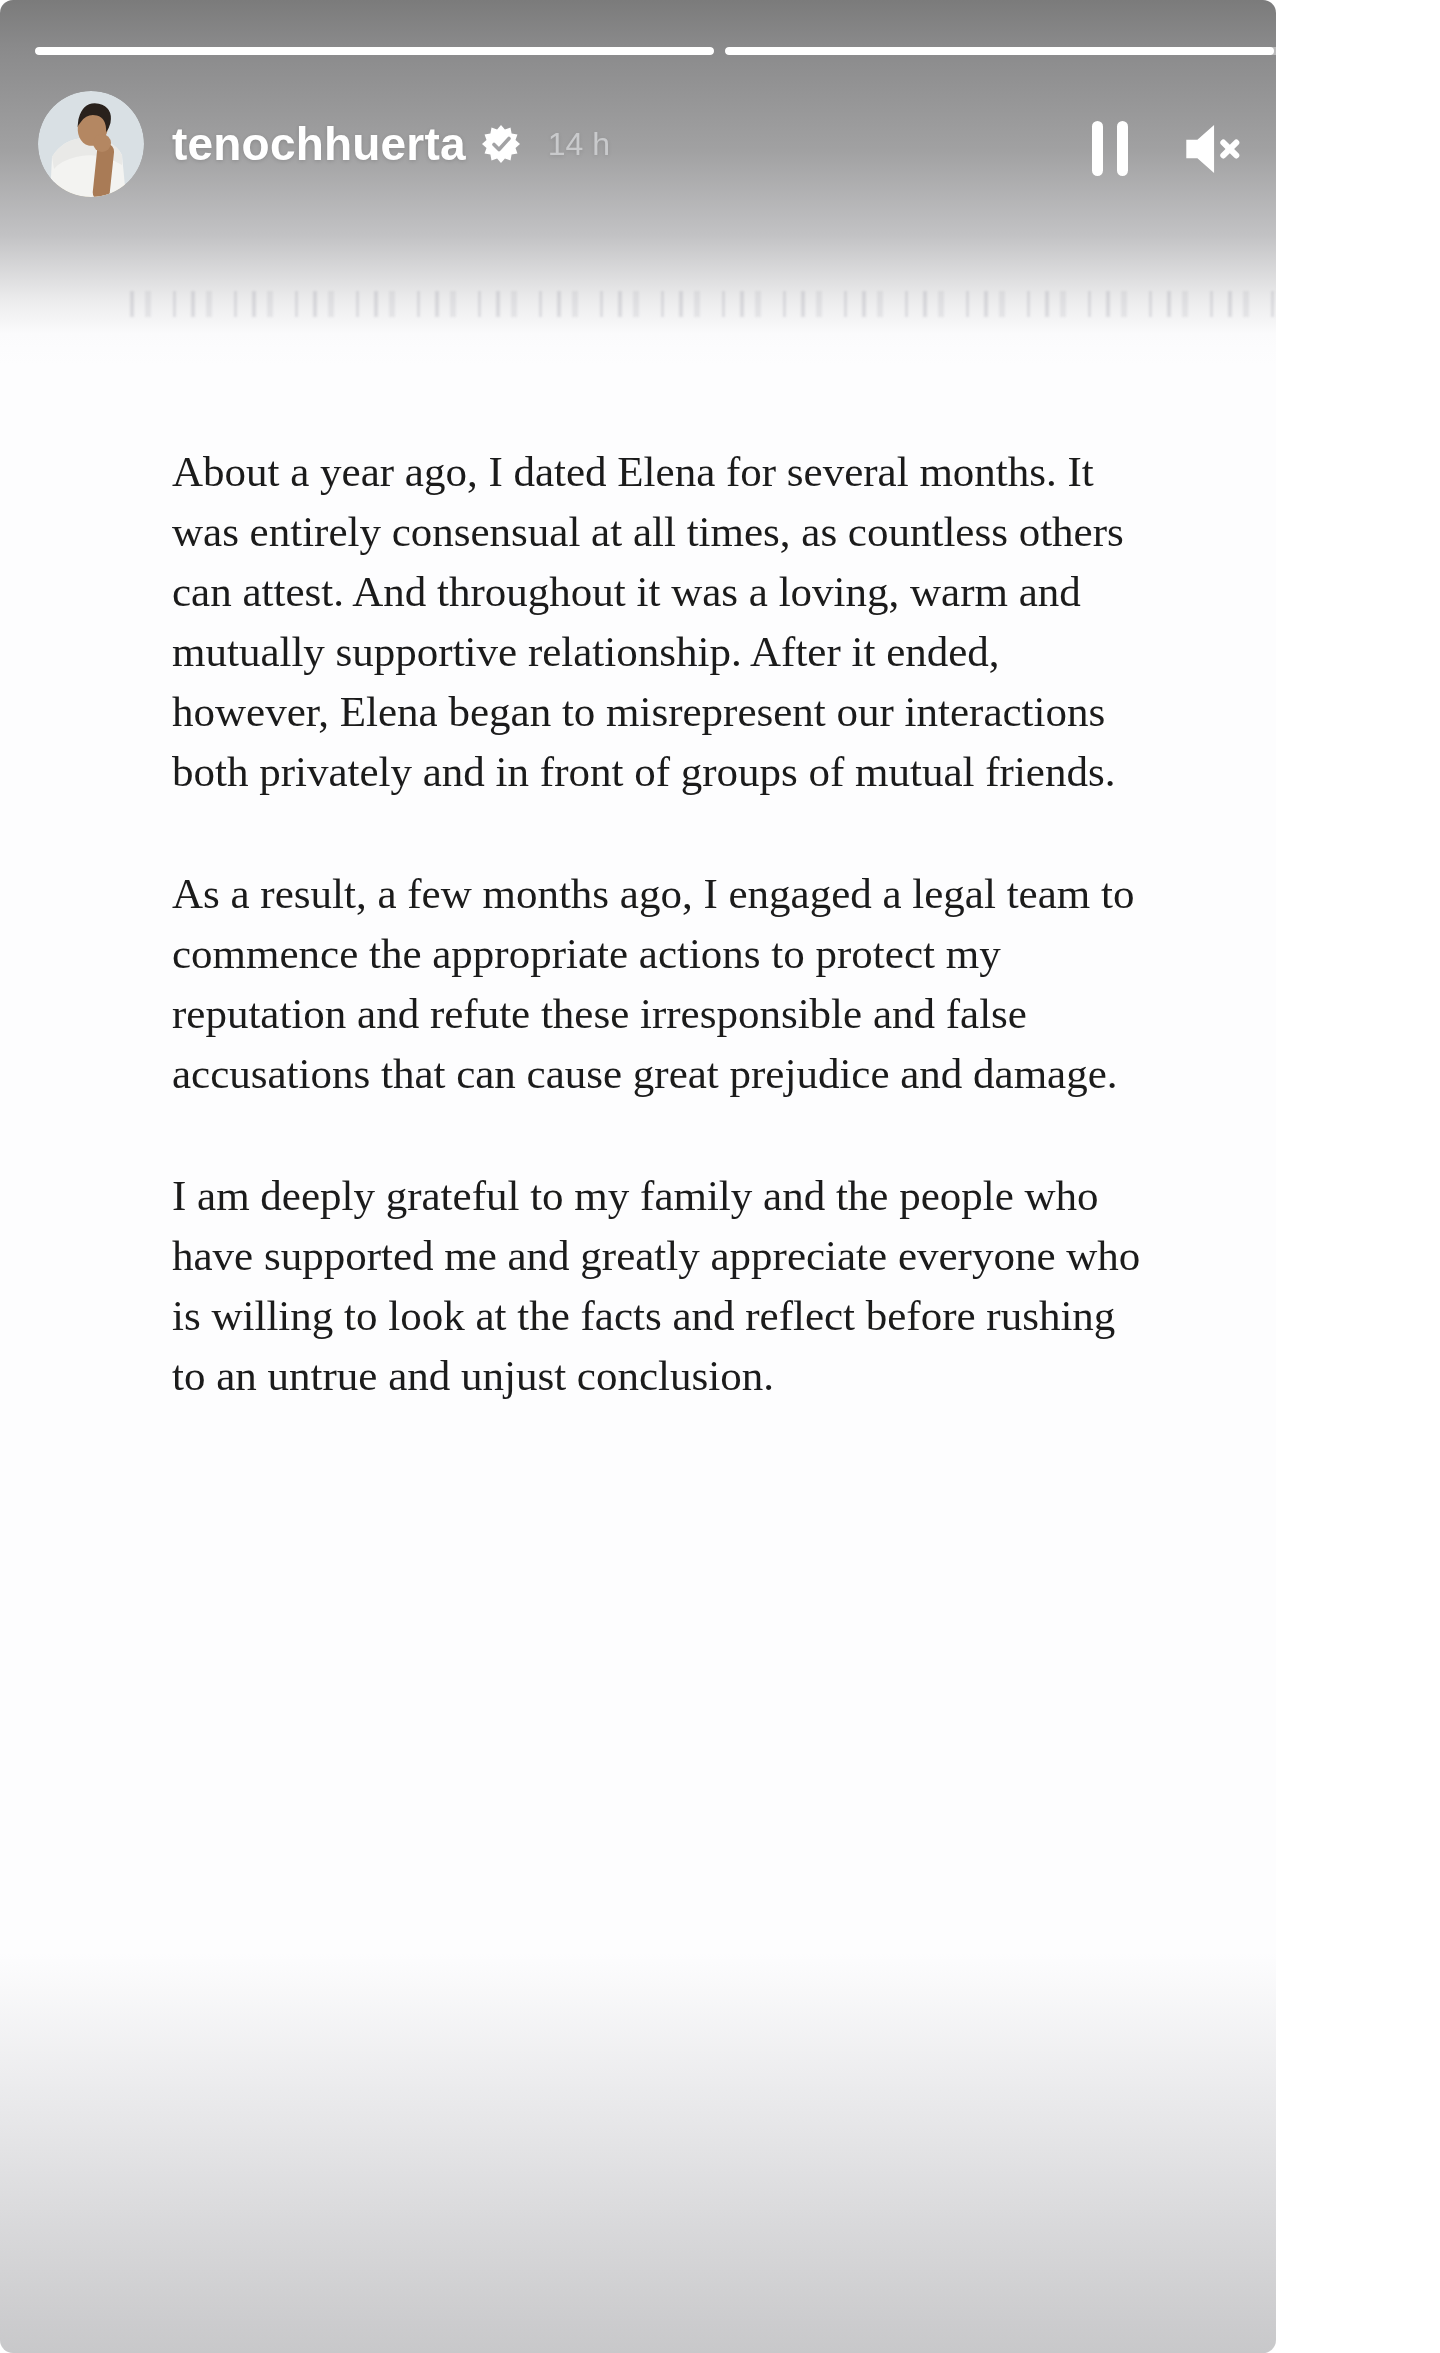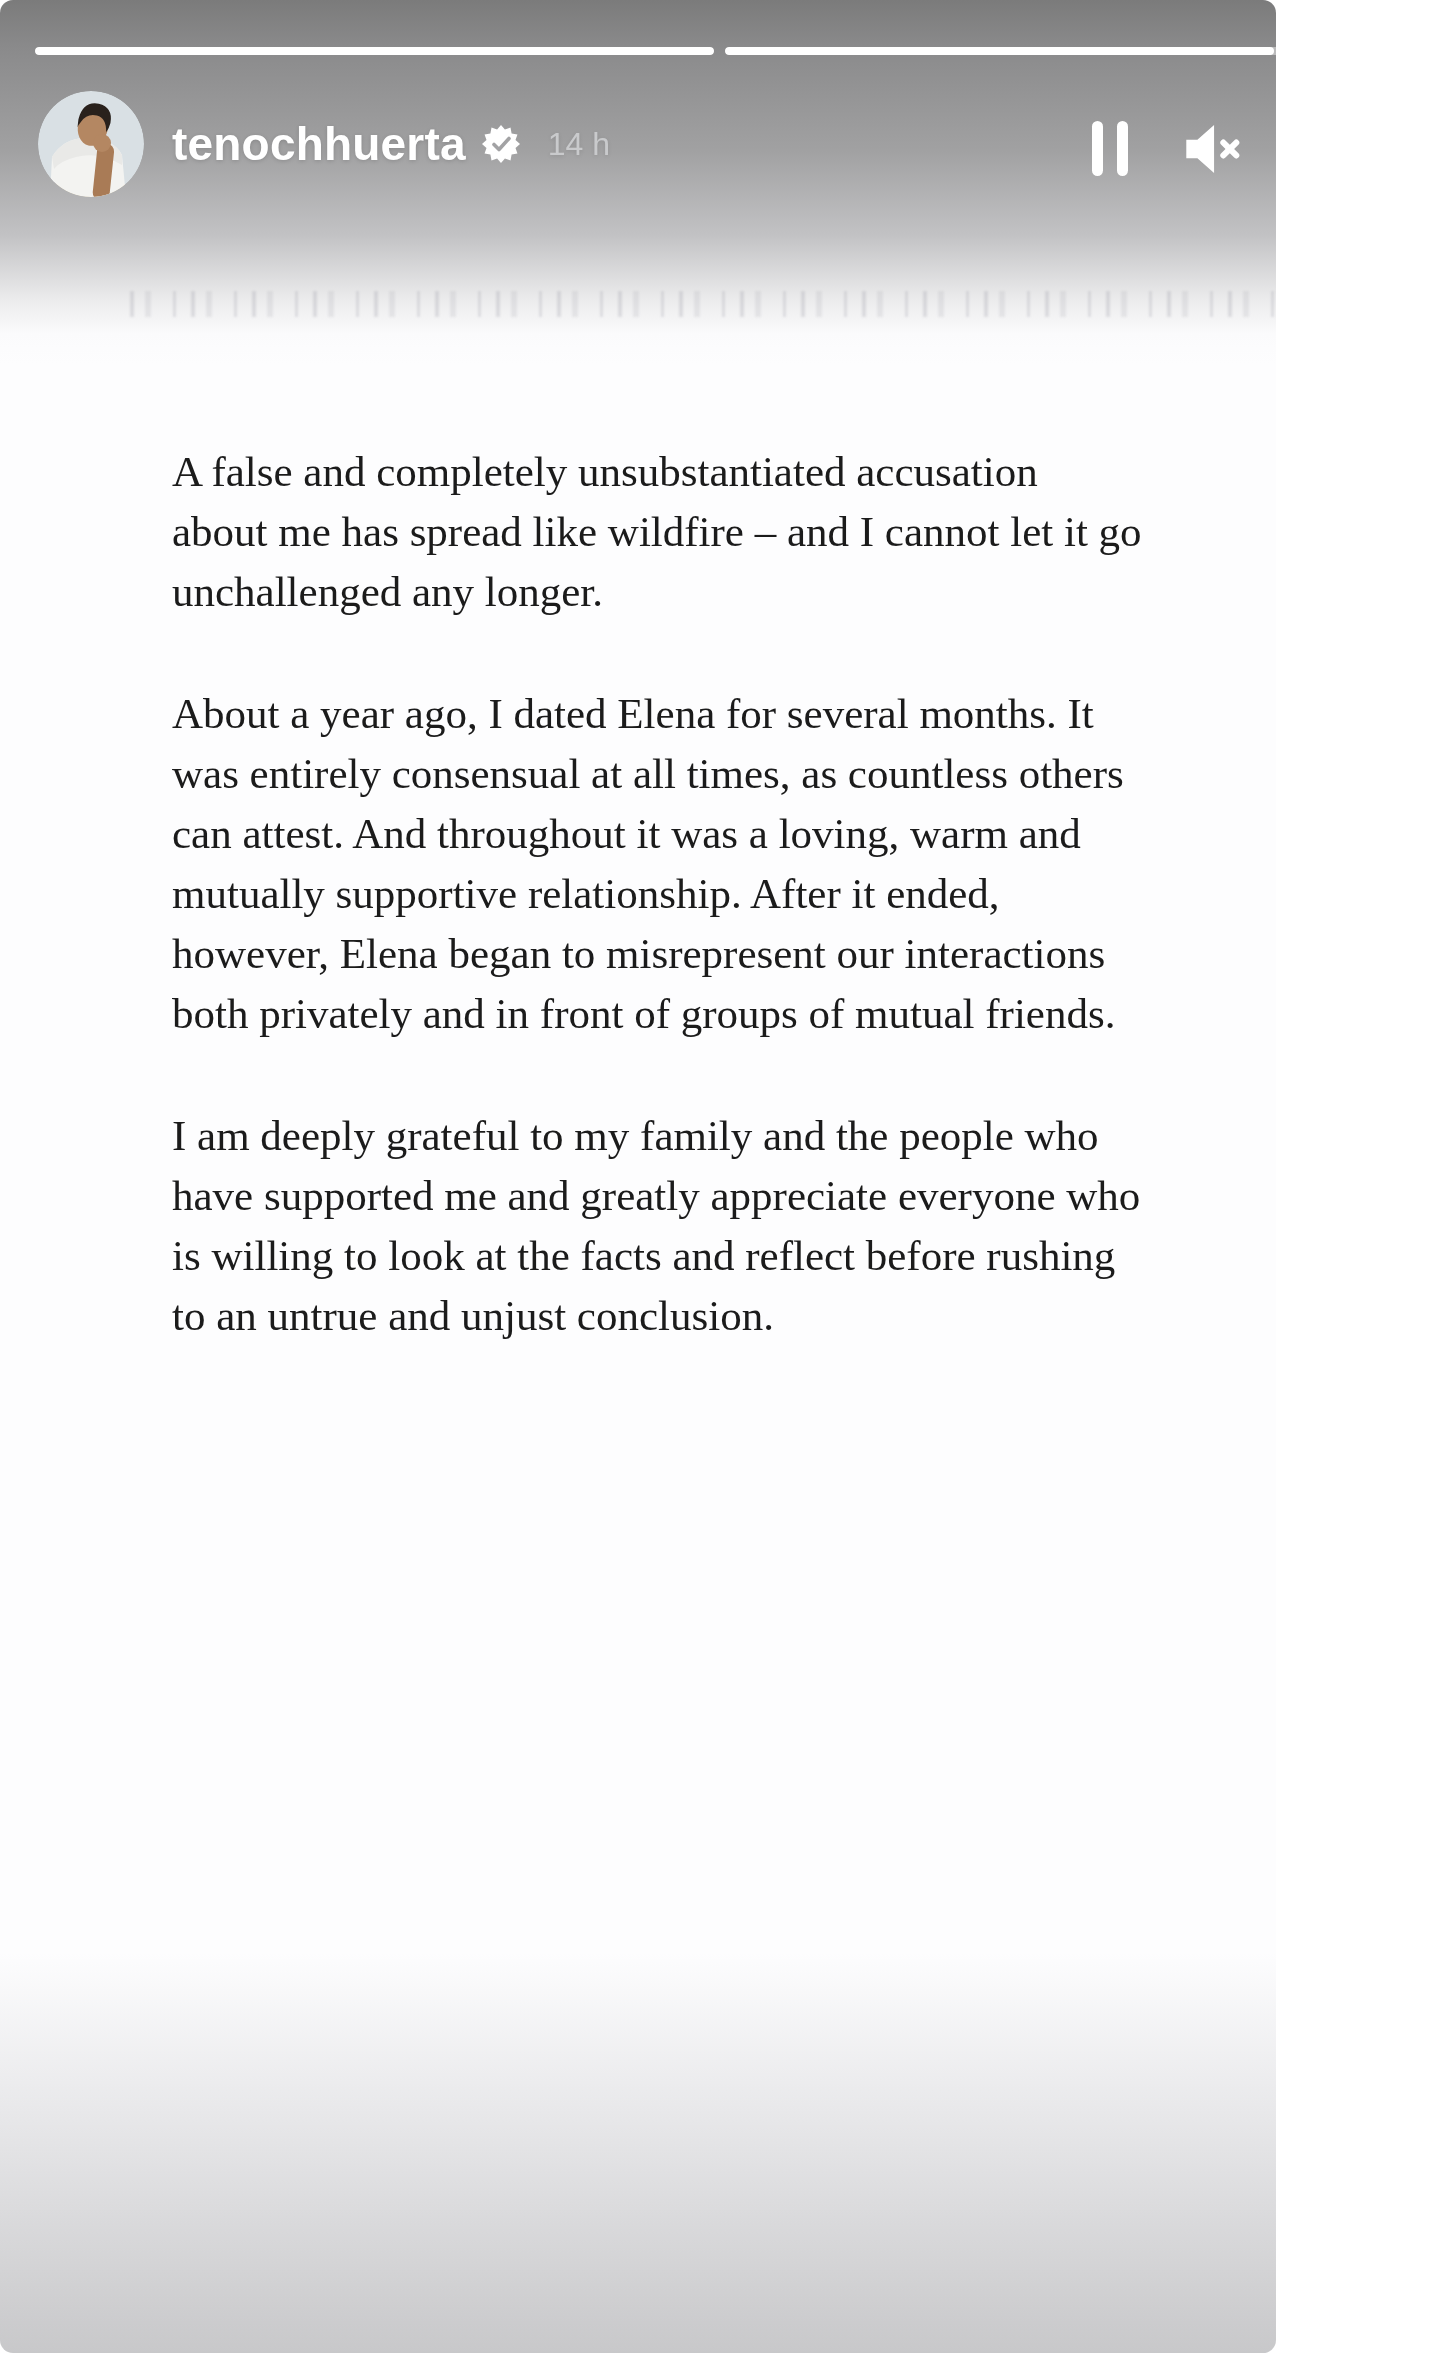--- a/index.html
+++ b/index.html
@@ -212,28 +212,29 @@
 
   <div class="more-button">
     <div class="dot"></div>
     <div class="dot"></div>
     <div class="dot"></div>
   </div>
 
   <div class="cropped-text-artifact"></div>
 
   <div class="statement">
-    <p>A false and completely unsubstantiated accusation
-about me has spread like wildfire – and I cannot let it go
-unchallenged any longer.</p>
     <p>About a year ago, I dated Elena for several months. It
 was entirely consensual at all times, as countless others
 can attest. And throughout it was a loving, warm and
 mutually supportive relationship. After it ended,
 however, Elena began to misrepresent our interactions
 both privately and in front of groups of mutual friends.</p>
+    <p>As a result, a few months ago, I engaged a legal team to
+commence the appropriate actions to protect my
+reputation and refute these irresponsible and false
+accusations that can cause great prejudice and damage.</p>
     <p>I am deeply grateful to my family and the people who
 have supported me and greatly appreciate everyone who
 is willing to look at the facts and reflect before rushing
 to an untrue and unjust conclusion.</p>
   </div>
 
 </div>
 
 </body></html>

